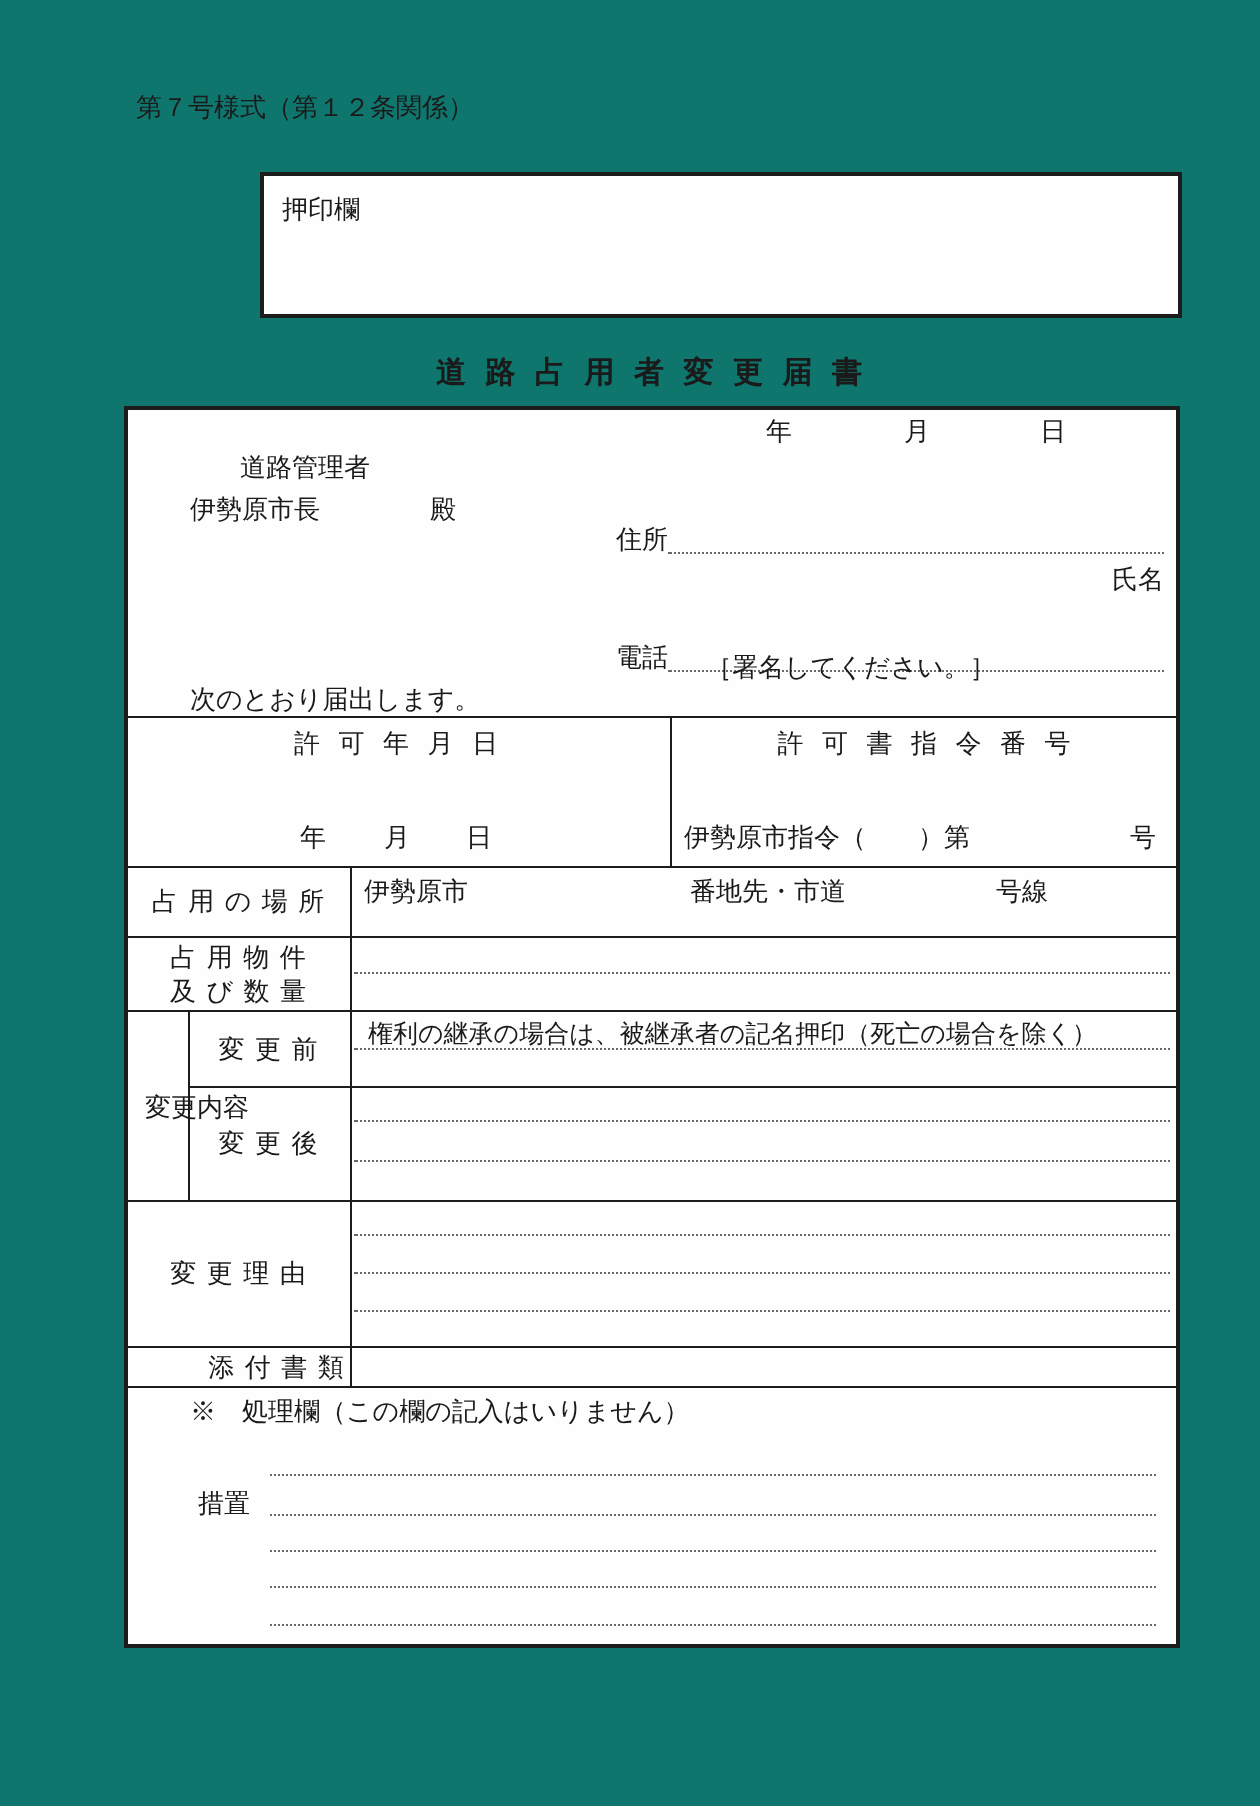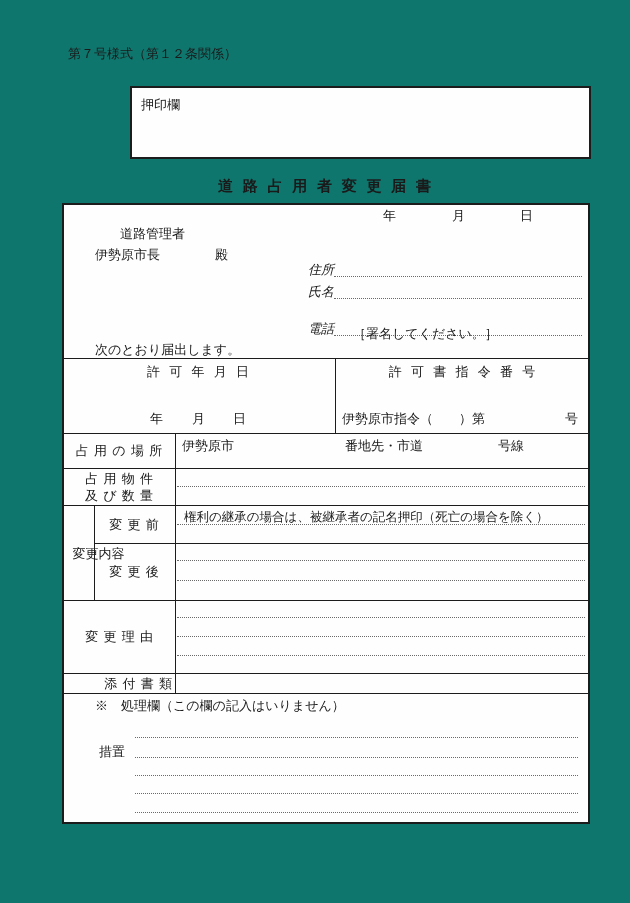--- a/index.html
+++ b/index.html
@@ -40,21 +40,21 @@
     position:absolute; height:1px;
     border-bottom:1.5px dotted #6a6a6a;
   }
   .cell-label { position:absolute; left:0; width:111px; text-align:center; letter-spacing:1px; }
   .center-head { position:absolute; text-align:center; letter-spacing:3px; }
 
   .contact-row {
     position:absolute; left:244px; width:274px; height:17px;
     display:flex; align-items:flex-end;
   }
-  .contact-row .flab { flex:0 0 auto; font-size:13px; line-height:15px;font-style:italic; }
+  .contact-row .flab { flex:0 0 auto; font-size:13px; line-height:15px; }
   .contact-row .fill { flex:1 1 auto; border-bottom:1.5px dotted #6a6a6a; height:15px; }
 
   .v-label-wrap { position:absolute; left:0; width:30px; top:302px; height:92px;
     display:flex; align-items:center; justify-content:center; }
   .v-label-inner { display:block; width:1em; word-break:break-all; line-height:21px;
     text-align:center; font-size:13px; }
 
   .note-small { font-size:12.5px; }
 </style>
 </head>
@@ -77,21 +77,21 @@
     <span class="abs" style="left:456px; top:2px;">日</span>
 
     <div class="abs" style="left:16px; top:20px;margin-left:40px;">道路管理者</div>
     <div class="abs" style="left:31px; top:41px;">伊勢原市長</div>
     <div class="abs" style="left:151px; top:41px;">殿</div>
 
     <div class="contact-row" style="top:55px;">
       <span class="flab">住所</span>
       <span class="fill"></span>
     </div>
-    <div class="contact-row" style="top:77px;">
+    <div class="contact-row" style="top:77px;flex-direction:column;">
       <span class="flab">氏名</span>
       <span class="fill"></span>
     </div>
     <div class="contact-row" style="top:99px;margin-top:15px;">
       <span class="flab">電話</span>
       <span class="fill"></span>
     </div>
     <div class="abs" style="left:289px; top:120px;">［署名してください。］</div>
     <div class="abs" style="left:31px; top:136px;">次のとおり届出します。</div>
 

